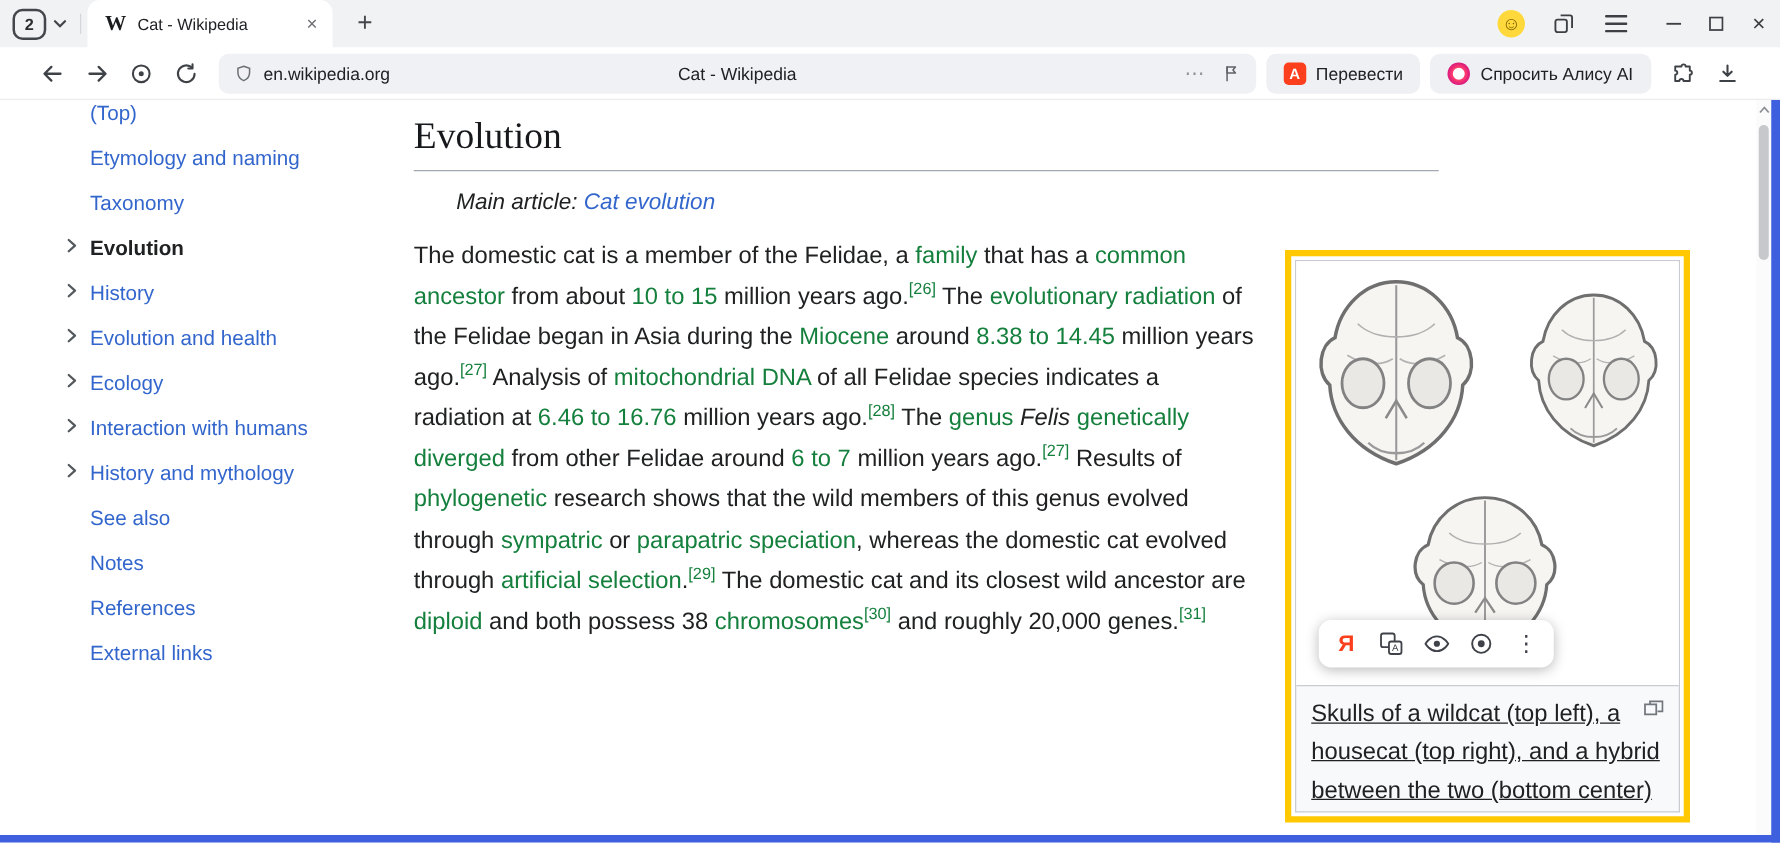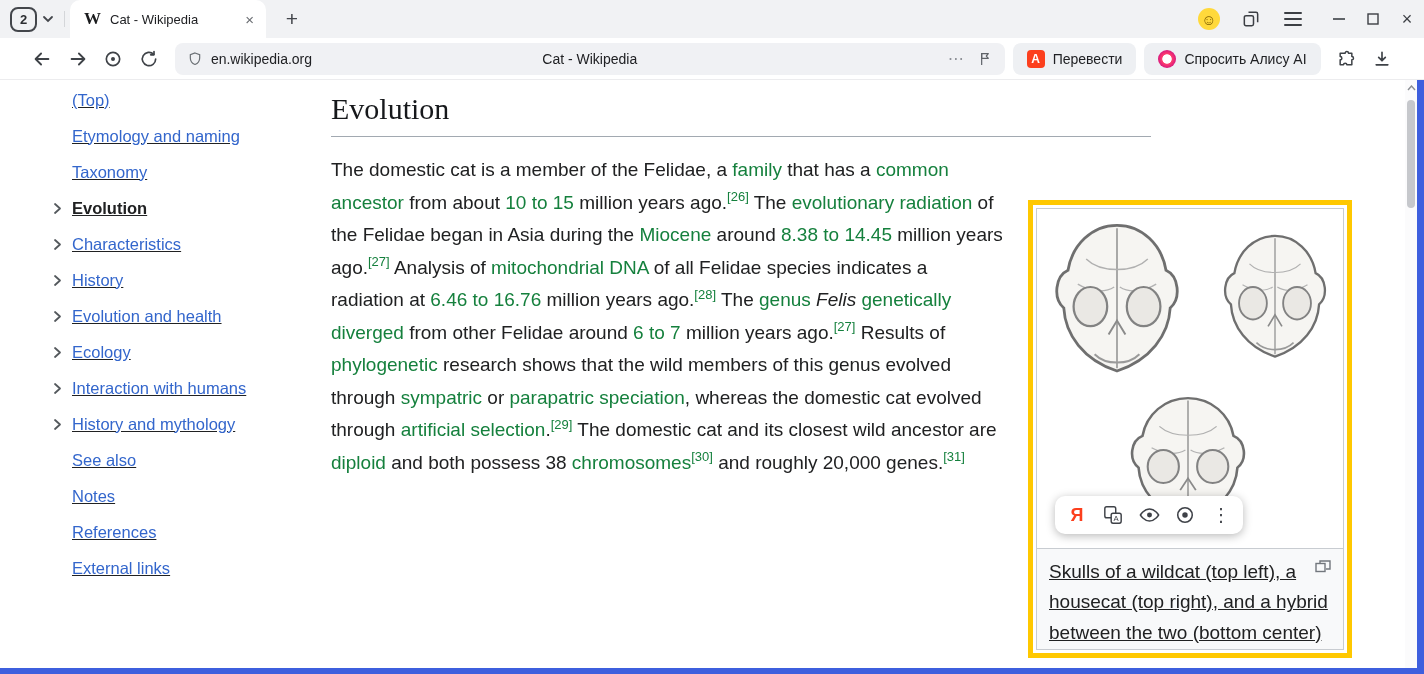--- a/index.html
+++ b/index.html
@@ -33,21 +33,21 @@
   .ab-flag { margin-left:12px; z-index:2; }
   .pill { height:32px; background:#eef0f3; border:none; border-radius:8px; display:flex; align-items:center; gap:8px; padding:0 14px; font-size:14px; color:#202124; font-family:inherit; margin-right:8px; white-space:nowrap; }
   .tr-icon { width:18px; height:18px; border-radius:4px; background:#fc3f1d; color:#fff; font-size:12px; font-weight:bold; display:flex; align-items:center; justify-content:center; }
   .alice-icon { width:18px; height:18px; border-radius:50%; background:radial-gradient(circle at 50% 50%, #ffffff 0 34%, #ff3d6e 40%, #d6177e 72%, #8f12b5 100%); }
 
   
   #content { position:absolute; top:80px; left:0; width:1417px; height:588px; background:#fff; }
 
   
   #toc { position:absolute; left:42px; top:2px; width:270px; }
-  .toc-row { height:36px; display:flex; align-items:center;text-decoration:underline; }
+  .toc-row { height:36px; display:flex; align-items:flex-start; }
   .toc-chevron { width:30px; display:flex; justify-content:center; align-items:center; visibility:hidden; }
   .toc-chevron.show { visibility:visible; }
   .toc-label { font-size:16.5px; color:#3366cc; text-decoration:none; }
   .toc-label.active { color:#202122; font-weight:bold; }
 
   
   #article { position:absolute; left:331px; top:0; width:672px; }
   #article h2 { font-family:"Liberation Serif","DejaVu Serif",serif; font-weight:400; font-size:30px; color:#16181b; margin-top:12px; }
   .rule { width:820px; height:1px; background:#a2a9b1; margin-top:10px; }
   .hatnote { margin:14px 0 0 34px; font-style:italic; font-size:18px; color:#202122; }
@@ -217,28 +217,20 @@
 
       <div class="toc-row">
         <span class="toc-chevron show">
           <svg width="11" height="13" viewBox="0 0 11 13">
             <path d="M3 2l5 4.5L3 11" fill="none" stroke="#54595d" stroke-width="1.8" stroke-linecap="round" stroke-linejoin="round"></path>
           </svg>
         </span>
         <a class="toc-label active" href="#">Evolution</a>
       </div>
 
-      <div class="toc-row">
-        <span class="toc-chevron show">
-          <svg width="11" height="13" viewBox="0 0 11 13">
-            <path d="M3 2l5 4.5L3 11" fill="none" stroke="#54595d" stroke-width="1.8" stroke-linecap="round" stroke-linejoin="round"></path>
-          </svg>
-        </span>
-        <a class="toc-label" href="#">Characteristics</a>
-      </div>
 
       <div class="toc-row">
         <span class="toc-chevron show">
           <svg width="11" height="13" viewBox="0 0 11 13">
             <path d="M3 2l5 4.5L3 11" fill="none" stroke="#54595d" stroke-width="1.8" stroke-linecap="round" stroke-linejoin="round"></path>
           </svg>
         </span>
         <a class="toc-label" href="#">History</a>
       </div>
 
@@ -312,20 +304,23 @@
             <path d="M3 2l5 4.5L3 11" fill="none" stroke="#54595d" stroke-width="1.8" stroke-linecap="round" stroke-linejoin="round"></path>
           </svg>
         </span>
         <a class="toc-label" href="#">External links</a>
       </div>
     </aside>
 
   <main id="article">
     <h2>Evolution</h2>
     <div class="rule"></div>
+    <div class="hatnote">
+      <span>Main article: </span><a href="#">Cat evolution</a>
+    </div>
     <p class="body"><span>The domestic cat is a member of the Felidae, a </span><a class="wlink" href="#">family</a><span> that has a </span><a class="wlink" href="#">common ancestor</a><span> from about </span><a class="wlink" href="#">10 to 15</a><span> million years ago.</span><sup><a class="wlink" href="#">[26]</a></sup><span> The </span><a class="wlink" href="#">evolutionary radiation</a><span> of the Felidae began in Asia during the </span><a class="wlink" href="#">Miocene</a><span> around </span><a class="wlink" href="#">8.38 to 14.45</a><span> million years ago.</span><sup><a class="wlink" href="#">[27]</a></sup><span> Analysis of </span><a class="wlink" href="#">mitochondrial DNA</a><span> of all Felidae species indicates a radiation at </span><a class="wlink" href="#">6.46 to 16.76</a><span> million years ago.</span><sup><a class="wlink" href="#">[28]</a></sup><span> The </span><a class="wlink" href="#">genus</a><span> </span><i>Felis</i><span> </span><a class="wlink" href="#">genetically diverged</a><span> from other Felidae around </span><a class="wlink" href="#">6 to 7</a><span> million years ago.</span><sup><a class="wlink" href="#">[27]</a></sup><span> Results of </span><a class="wlink" href="#">phylogenetic</a><span> research shows that the wild members of this genus evolved through </span><a class="wlink" href="#">sympatric</a><span> or </span><a class="wlink" href="#">parapatric</a><span> </span><a class="wlink" href="#">speciation</a><span>, whereas the domestic cat evolved through </span><a class="wlink" href="#">artificial selection</a><span>.</span><sup><a class="wlink" href="#">[29]</a></sup><span> The domestic cat and its closest wild ancestor are </span><a class="wlink" href="#">diploid</a><span> and both possess 38 </span><a class="wlink" href="#">chromosomes</a><sup><a class="wlink" href="#">[30]</a></sup><span> and roughly 20,000 genes.</span><sup><a class="wlink" href="#">[31]</a></sup></p>
   </main>
 
   <figure id="fig">
     <div class="fig-inner">
       <div class="fig-img">
         <svg width="306" height="340" viewBox="0 0 306 340">
           <defs>
             <g id="skullg">
               <path d="M50 6 C68 6 82 20 85 38 C94 42 96 58 88 65 C87 84 74 102 50 110 C26 102 13 84 12 65 C4 58 6 42 15 38 C18 20 32 6 50 6 Z" fill="#f6f5f2" stroke="#6f6f6f" stroke-width="2"></path>

